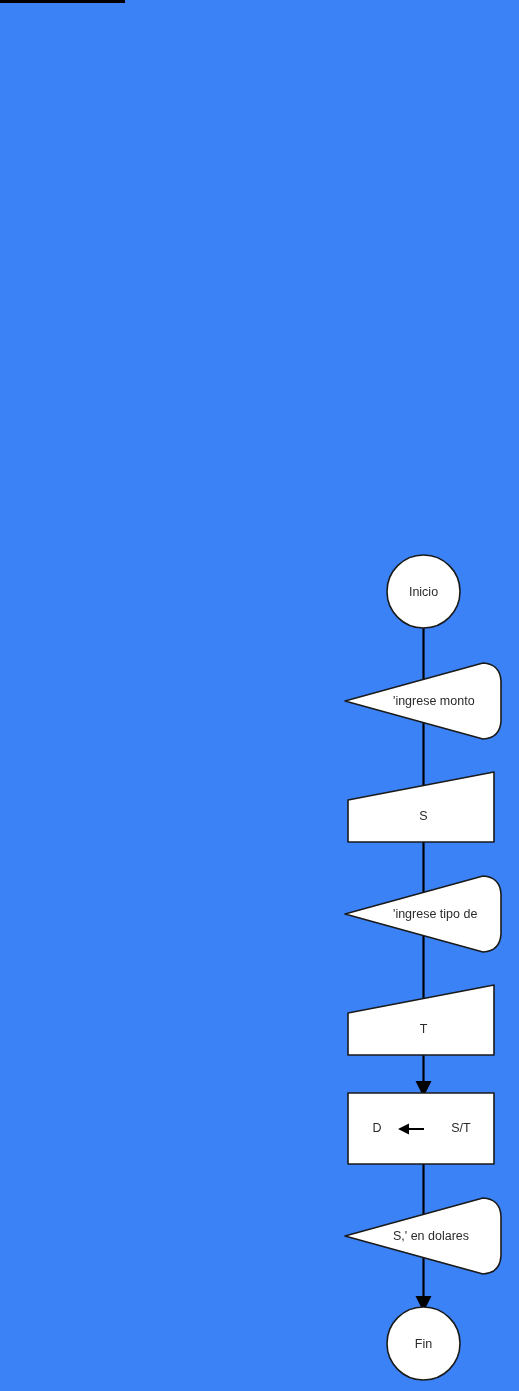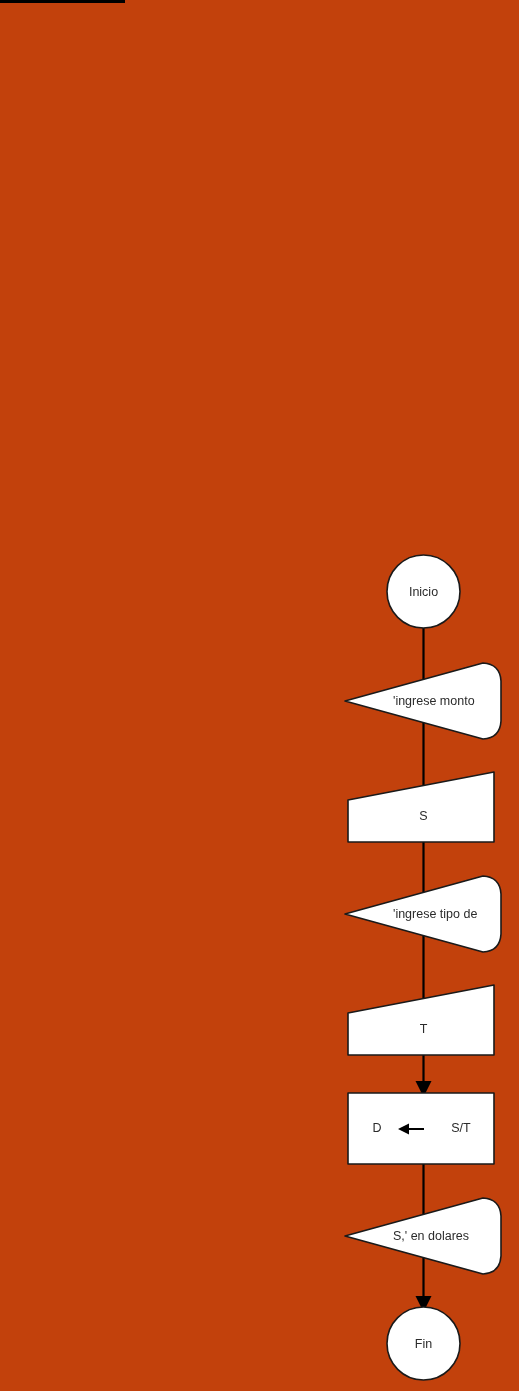--- a/index.html
+++ b/index.html
@@ -7,21 +7,21 @@
     padding: 0;
     background: #ffffff;
   }
   body {
     font-family: "Liberation Sans", sans-serif;
   }
   #page {
     position: relative;
     width: 519px;
     height: 1391px;
-    background: #c2410c;
+    background: #3b82f6;
     overflow: hidden;
   }
   #top-rule {
     position: absolute;
     left: 0;
     top: 0;
     width: 125px;
     height: 3px;
     background: #000000;
   }

